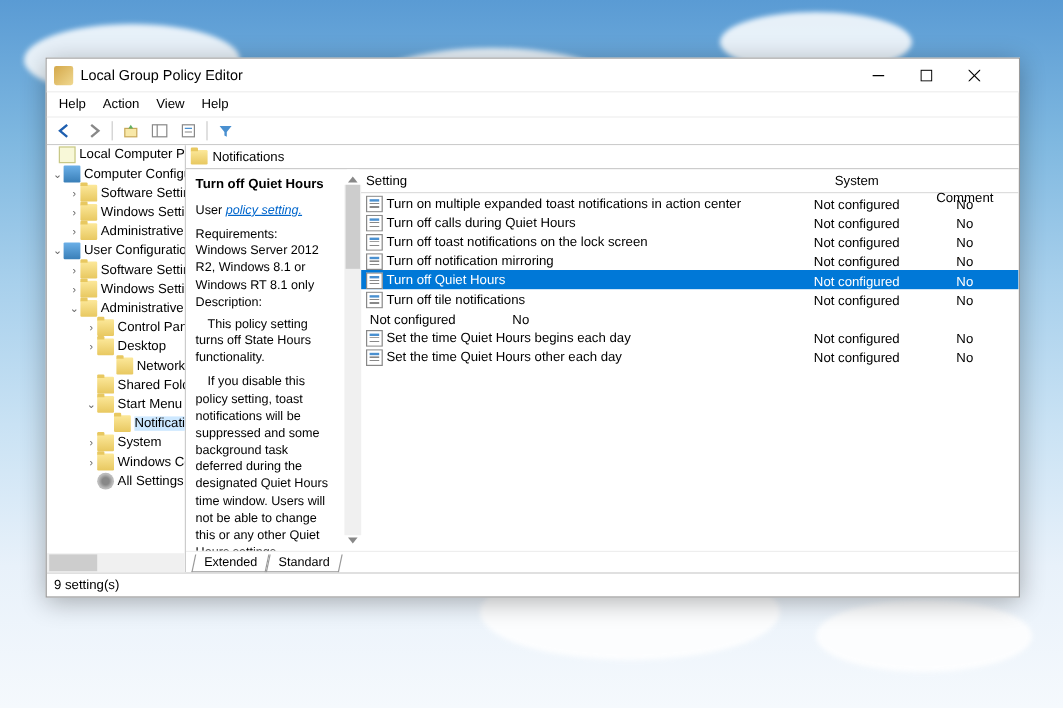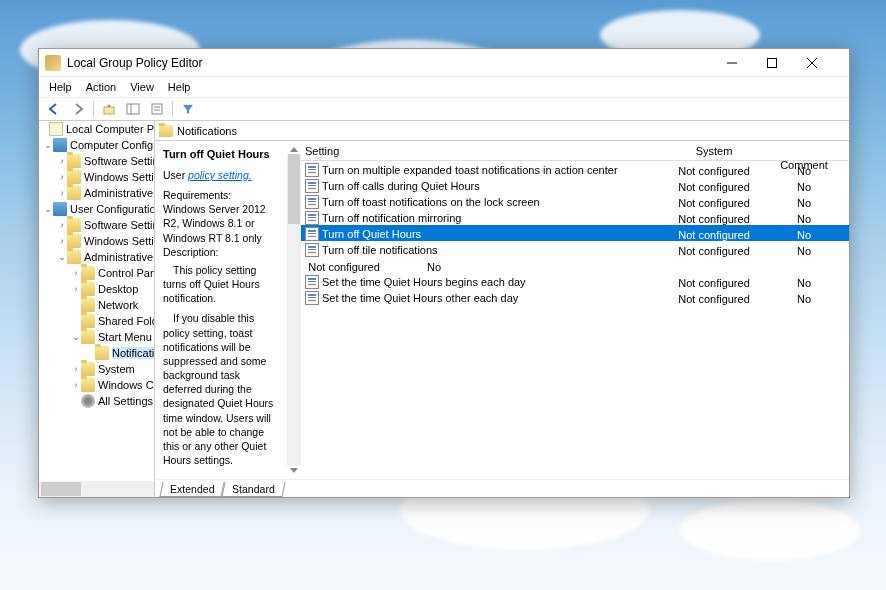--- a/index.html
+++ b/index.html
@@ -219,21 +219,21 @@
         <div class="tree-item" style="padding-left:32px">
             <span class="tree-expander">›</span>
             <span class="tree-icon folder-icon"></span>
             <span class="tree-label">Control Panel</span>
           </div>
         <div class="tree-item" style="padding-left:32px">
             <span class="tree-expander">›</span>
             <span class="tree-icon folder-icon"></span>
             <span class="tree-label">Desktop</span>
           </div>
-        <div class="tree-item" style="padding-left:32px">
+        <div class="tree-item" style="padding-left:48px">
             <span class="tree-expander"></span>
             <span class="tree-icon folder-icon"></span>
             <span class="tree-label">Network</span>
           </div>
         <div class="tree-item" style="padding-left:32px">
             <span class="tree-expander"></span>
             <span class="tree-icon folder-icon"></span>
             <span class="tree-label">Shared Folders</span>
           </div>
         <div class="tree-item" style="padding-left:32px">
@@ -274,21 +274,21 @@
       </div>
       <div class="detail-body">
 
         <div class="description-pane">
           <div class="title">Turn off Quiet Hours</div>
           <div><span>User </span><a href="#">policy setting.</a></div>
           <div class="req-label">Requirements:</div>
           <div>Windows Server 2012 R2, Windows 8.1 or Windows RT 8.1 only</div>
           <div class="desc-label">Description:</div>
           <div class="desc-body">
-            <p>This policy setting turns off Quiet Hours notification.</p>
+            <p>This policy setting turns off State Hours functionality.</p>
             <p>If you disable this policy setting, toast notifications will be suppressed and some background task deferred during the designated Quiet Hours time window.  Users will not be able to change this or any other Quiet Hours settings.</p>
 
           </div>
         </div>
 
         <div class="divider">
           <div class="arrow-up"></div>
           <div class="track">
               <div class="thumb"></div>
             </div>
@@ -374,13 +374,16 @@
         </div>
       </div>
 
       <div class="tabs-row">
         <div class="tab active"><span>Extended</span></div>
         <div class="tab"><span>Standard</span></div>
       </div>
     </div>
   </div>
 
+  <div class="statusbar">
+    <span>9 setting(s)</span>
+  </div>
 </div>
 
 </body></html>

